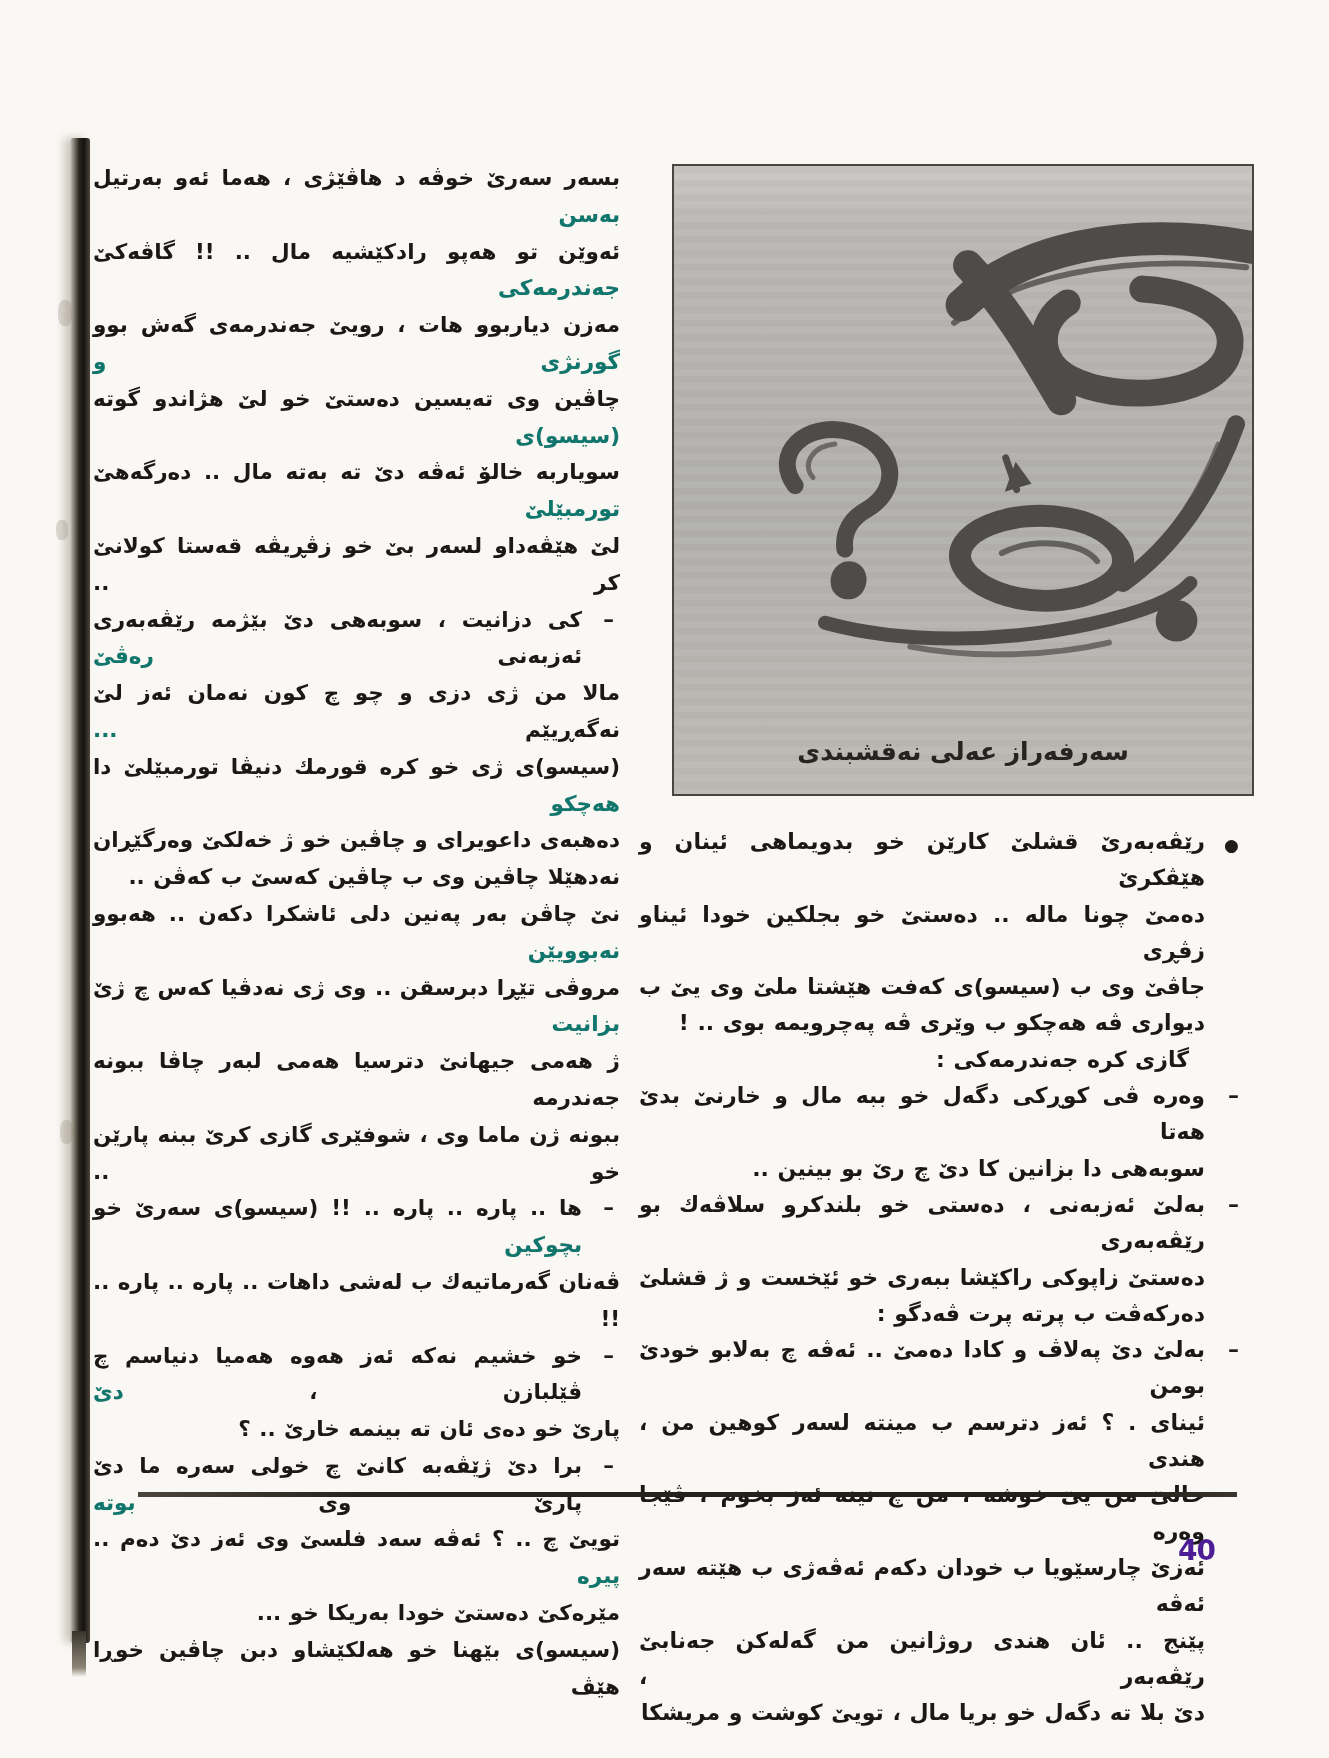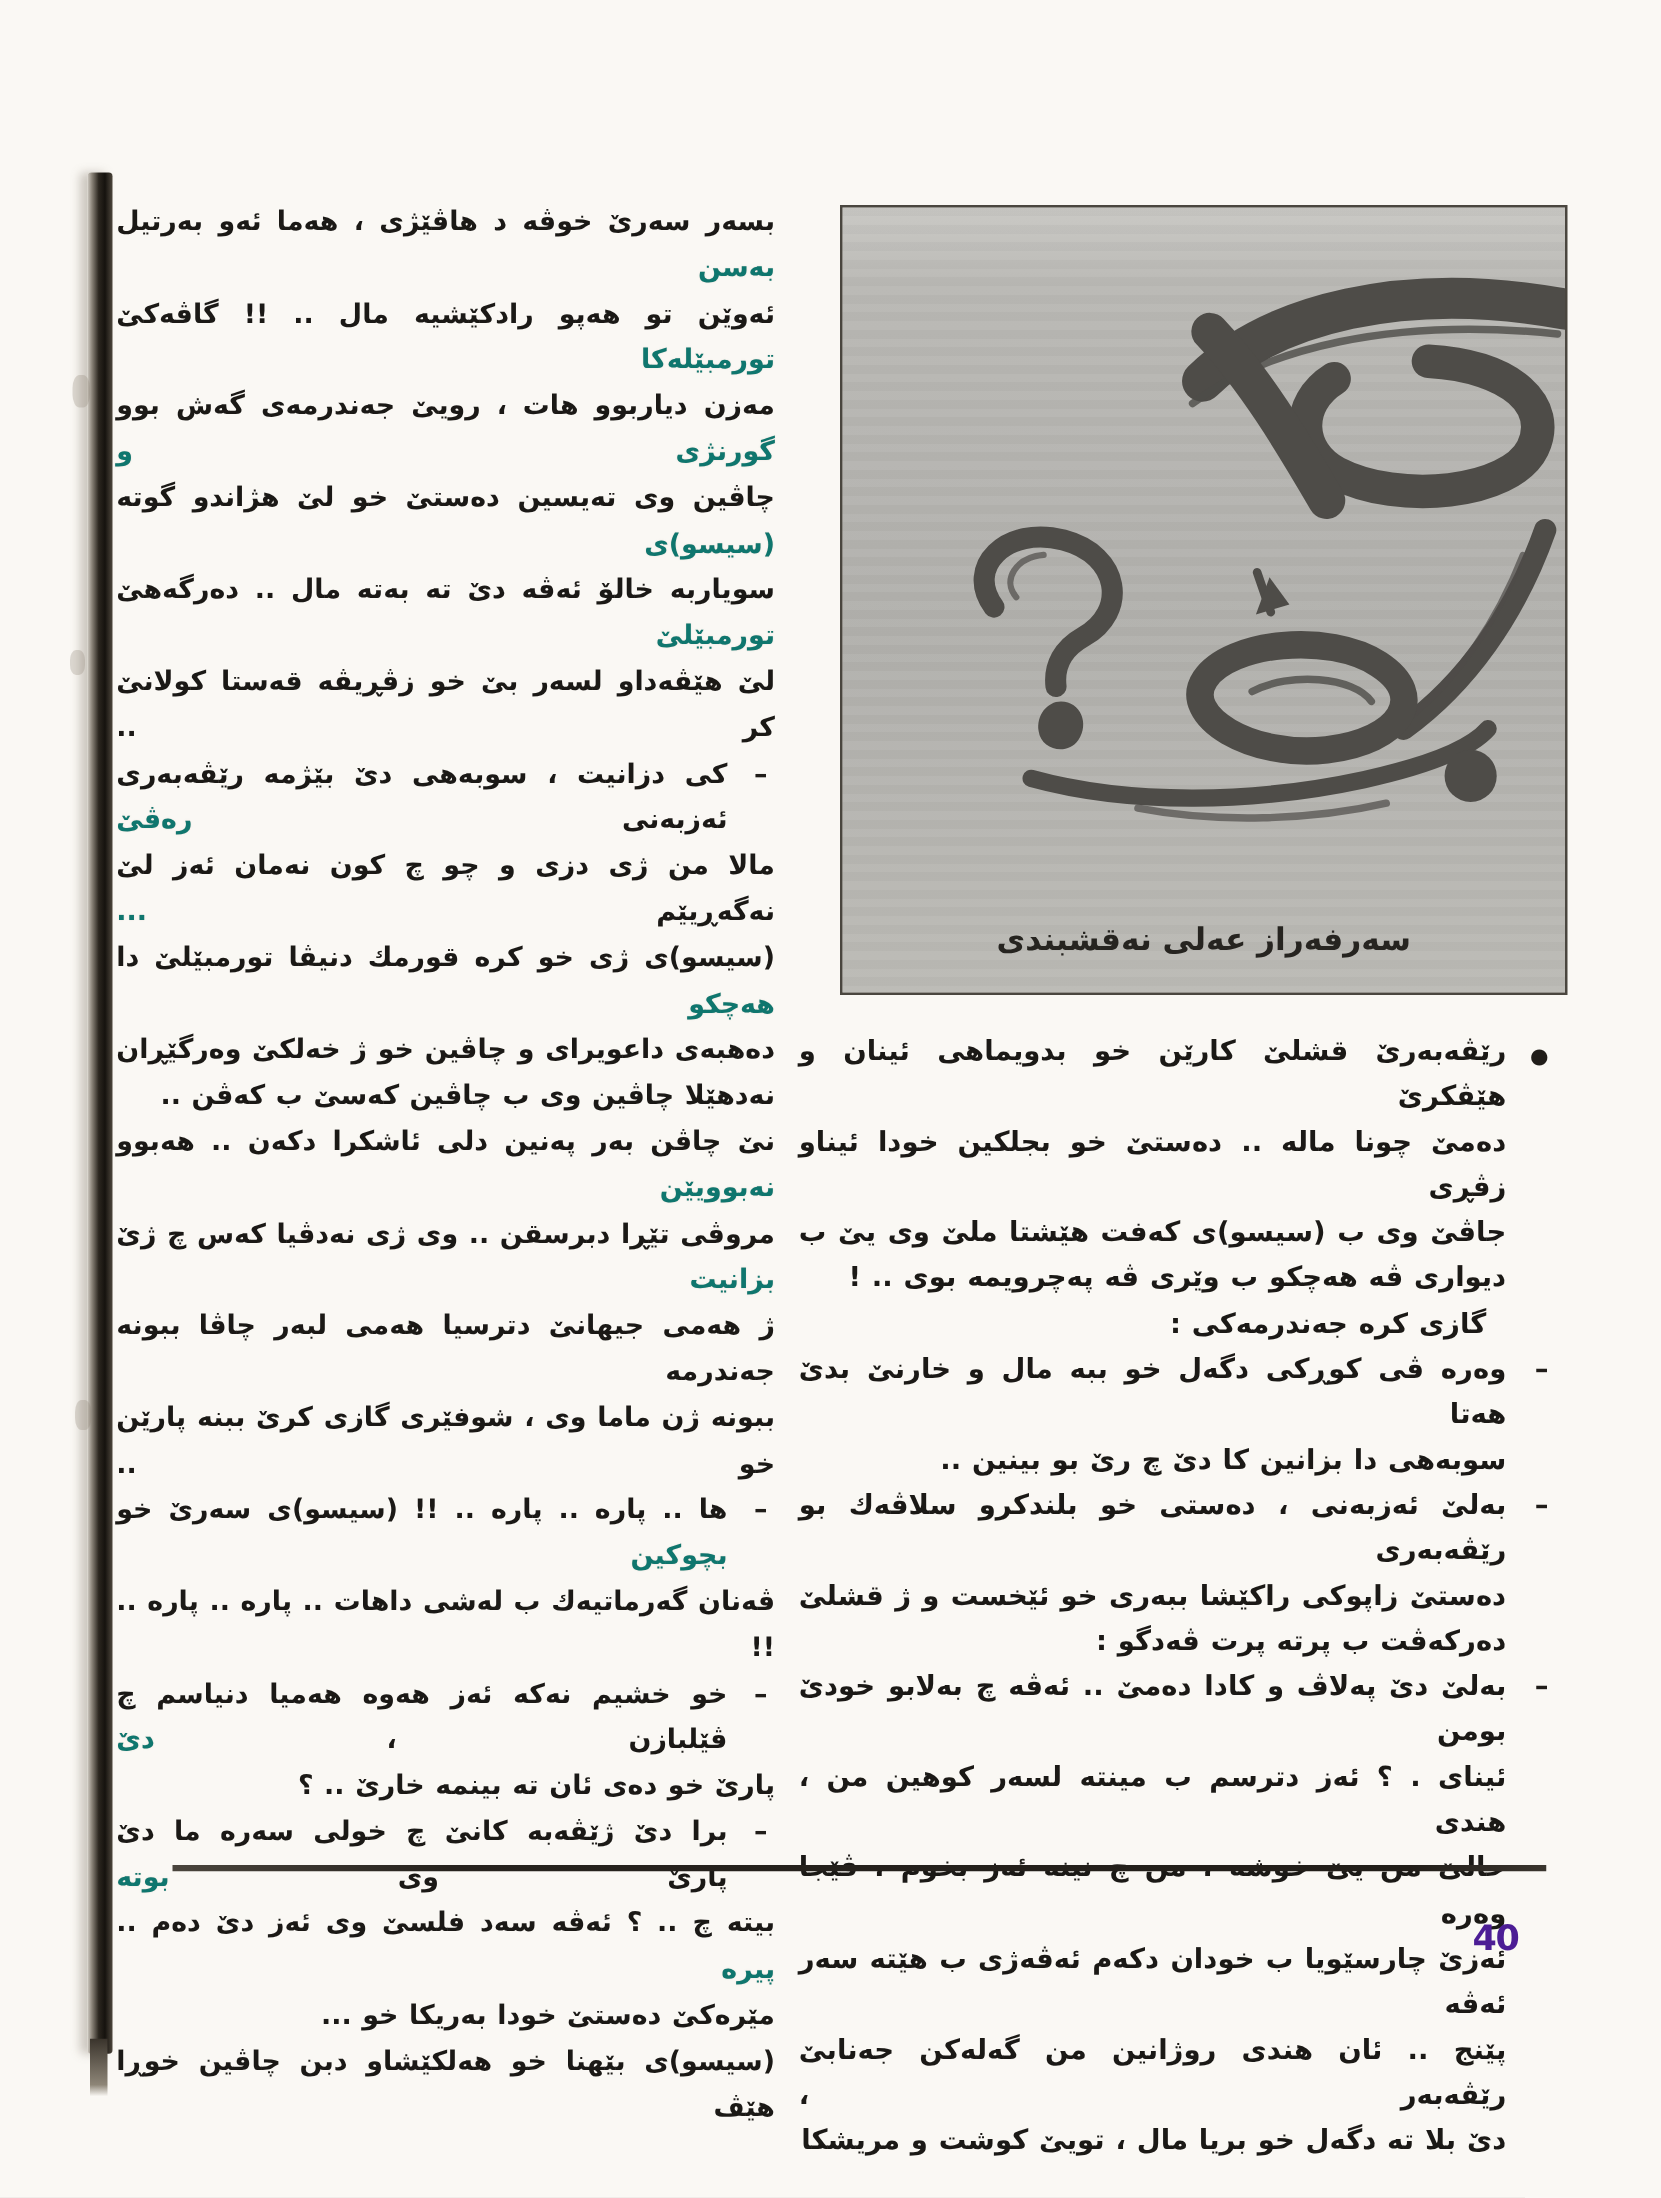--- a/index.html
+++ b/index.html
@@ -88,21 +88,21 @@
         <circle cx="506" cy="430" r="21"></circle>
         <path d="M 333,300 L 360,292 L 344,270 Z"></path>
       </g>
     </svg>
     <div class="caption">سەرفەراز عەلی نەقشبندی</div>
   </div>
 
   <div id="col-left" class="col col-left">
       <div class="para none">
         <div class="line jl"><span>بسەر سەرێ خوڤە د هاڤێژی ، هەما ئەو بەرتیل</span><span class="ft"> بەسن</span></div>
-        <div class="line jl"><span>ئەوێن تو هەپو رادکێشیە مال .. !! گاڤەکێ</span><span class="ft"> تورمبێلەکا</span></div>
+        <div class="line jl"><span>ئەوێن تو هەپو رادکێشیە مال .. !! گاڤەکێ</span><span class="ft"> جەندرمەکی</span></div>
         <div class="line jl"><span>مەزن دیاربوو هات ، رویێ جەندرمەی گەش بوو</span><span class="ft"> گورنژی و</span></div>
         <div class="line jl"><span>چاڤین وی تەیسین دەستێ خو لێ هژاندو گوتە</span><span class="ft"> (سیسو)ی</span></div>
         <div class="line jl"><span>سویاربە خالۆ ئەڤە دێ تە بەتە مال .. دەرگەهێ</span><span class="ft"> تورمبێلێ</span></div>
         <div class="line jl"><span>لێ هێڤەداو لسەر بێ خو زڤڕیڤە قەستا کولانێ کر ..</span></div>
       </div>
       <div class="para dash">
         <div class="line jl" style="padding-right: 38px;"><span>کی دزانیت ، سوبەهی دێ بێژمە رێڤەبەری ئەزبەنی</span><span class="ft"> رەڤێ</span><span class="marker dash">–</span></div>
         <div class="line jl"><span>مالا من ژی دزی و چو چ کون نەمان ئەز لێ نەگەڕیێم</span><span class="ft"> ...</span></div>
         <div class="line jl"><span>(سیسو)ی ژی خو کرە قورمك دنیڤا تورمبێلێ دا</span><span class="ft"> هەچکو</span></div>
         <div class="line jl"><span>دەهبەی داعویرای و چاڤین خو ژ خەلکێ وەرگێڕان</span></div>
@@ -117,21 +117,21 @@
       <div class="para dash">
         <div class="line jl" style="padding-right: 38px;"><span>ها .. پارە .. پارە .. !! (سیسو)ی سەرێ خو</span><span class="ft"> بچوکین</span><span class="marker dash">–</span></div>
         <div class="line jl"><span>ڤەنان گەرماتیەك ب لەشی داهات .. پارە .. پارە .. !!</span></div>
       </div>
       <div class="para dash">
         <div class="line jl" style="padding-right: 38px;"><span>خو خشیم نەکە ئەز هەوە هەمیا دنیاسم چ ڤێلبازن ،</span><span class="ft"> دێ</span><span class="marker dash">–</span></div>
         <div class="line"><span>پارێ خو دەی ئان تە بینمە خارێ .. ؟</span></div>
       </div>
       <div class="para dash">
         <div class="line jl" style="padding-right: 38px;"><span>برا دێ ژێڤەبە کانێ چ خولی سەرە ما دێ پارێ وی</span><span class="ft"> بوتە</span><span class="marker dash">–</span></div>
-        <div class="line jl"><span>بیتە چ .. ؟ ئەڤە سەد فلسێ وی ئەز دێ دەم ..</span><span class="ft"> پیرە</span></div>
+        <div class="line jl"><span>تویێ چ .. ؟ ئەڤە سەد فلسێ وی ئەز دێ دەم ..</span><span class="ft"> پیرە</span></div>
         <div class="line"><span>مێرەکێ دەستێ خودا بەریکا خو ...</span></div>
       </div>
       <div class="para none">
         <div class="line jl"><span>(سیسو)ی بێهنا خو هەلکێشاو دبن چاڤین خوڕا هێڤ</span></div>
       </div>
     </div>
   <div id="col-right" class="col col-right">
       <div class="para bullet">
         <div class="line jl"><span>رێڤەبەرێ قشلێ کارێن خو بدویماهی ئینان و هێڤکرێ</span><span class="marker bullet">●</span></div>
         <div class="line jl"><span>دەمێ چونا مالە .. دەستێ خو بجلکین خودا ئیناو زڤڕی</span></div>

